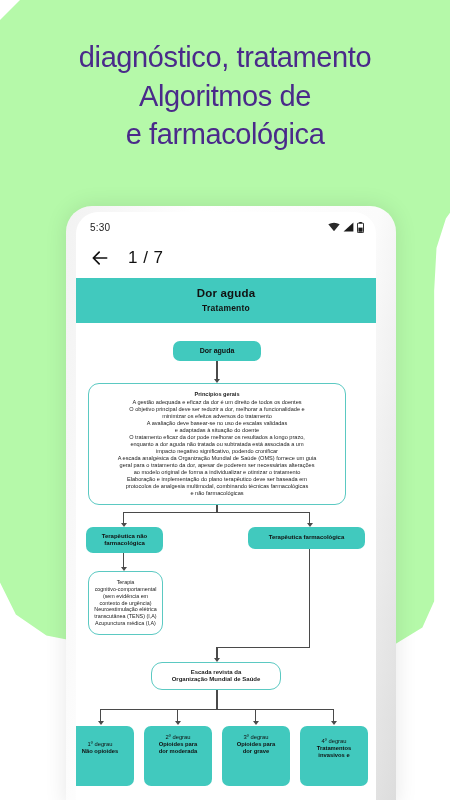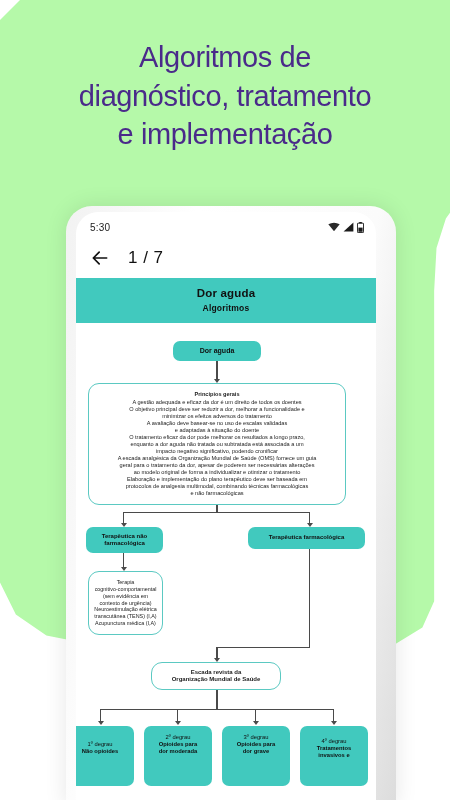--- a/index.html
+++ b/index.html
@@ -92,23 +92,23 @@
   .tline{display:block;}
 </style>
 </head>
 <body>
 
 <div id="bg-white-back"></div>
 <div id="bg-green"></div>
 <div id="bg-green-corner"></div>
 
 <div id="hero" style="position:absolute;left:0;top:38px;width:450px;z-index:4;text-align:center;color:#4a2a8a;font-size:29px;line-height:1.33;font-weight:400;letter-spacing:-0.4px;">
+  <div>diagnóstico, tratamento</div>
   <div>Algoritmos de</div>
-  <div>diagnóstico, tratamento</div>
-  <div>e implementação</div>
+  <div>e farmacológica</div>
 </div>
 
 <div id="bg-card-shadow"></div>
 
 <div id="phone">
 
   <div id="status-bar">
     <span id="status-time">5:30</span>
     <span id="status-icons">
       <svg class="si" width="12" height="10" viewBox="0 0 12 10">
@@ -127,21 +127,21 @@
 
   <div id="app-bar">
     <svg id="back-arrow" viewBox="0 0 24 24">
       <path d="M20 12 H5 M11 5 L4 12 L11 19" fill="none" stroke="#111" stroke-width="2" stroke-linecap="round" stroke-linejoin="round"></path>
     </svg>
     <span id="page-indicator">1 / 7</span>
   </div>
 
   <div id="doc-header">
     <div id="doc-title">Dor aguda</div>
-    <div id="doc-subtitle">Algoritmos</div>
+    <div id="doc-subtitle">Tratamento</div>
   </div>
 
   <div id="flow">
 
     <div class="node filled" style="left:97px;top:18px;width:88px;height:20px;font-size:7px;">
       <span class="inner">Dor aguda</span>
     </div>
     <div class="ln lnv" style="left:140.3px;top:38px;height:20px;"></div>
     <div class="arrow" style="left:137.8px;top:56px;"></div>
 

